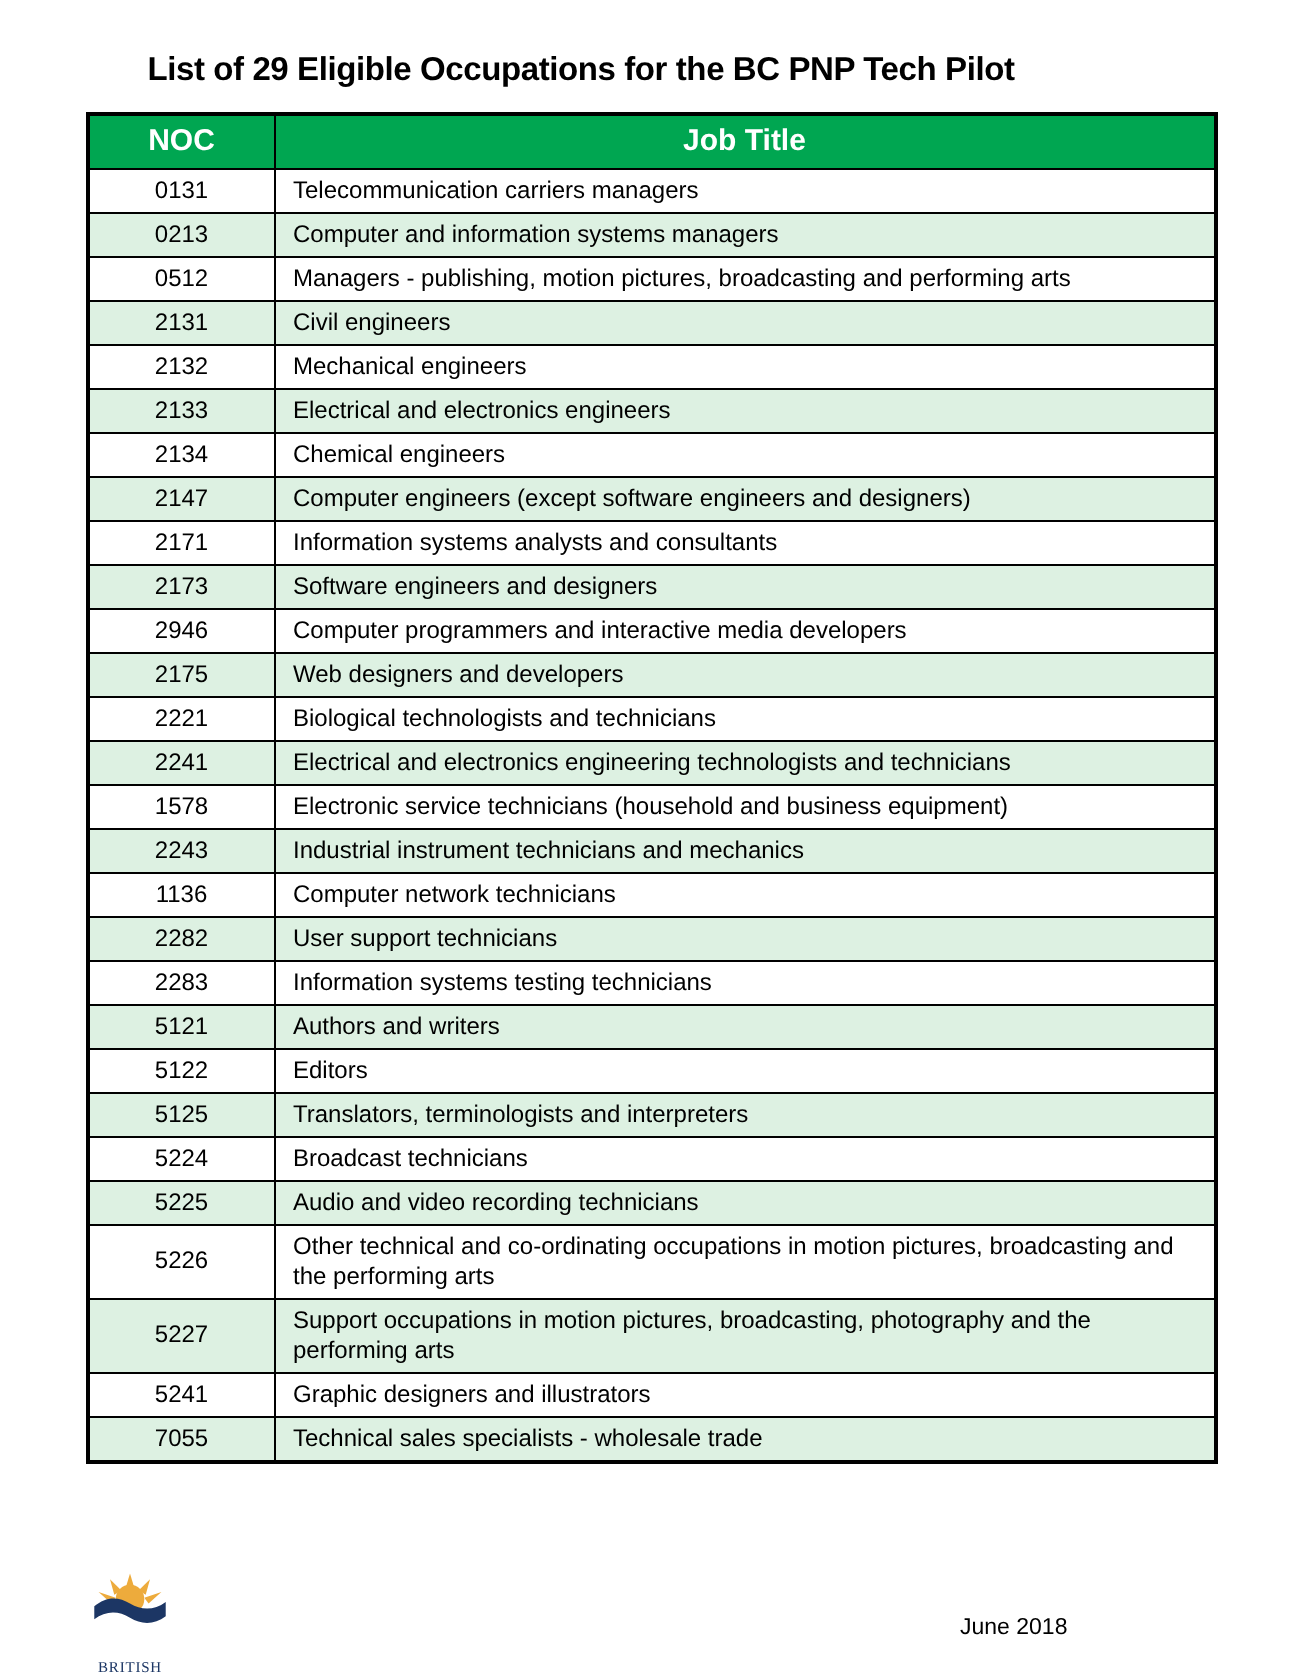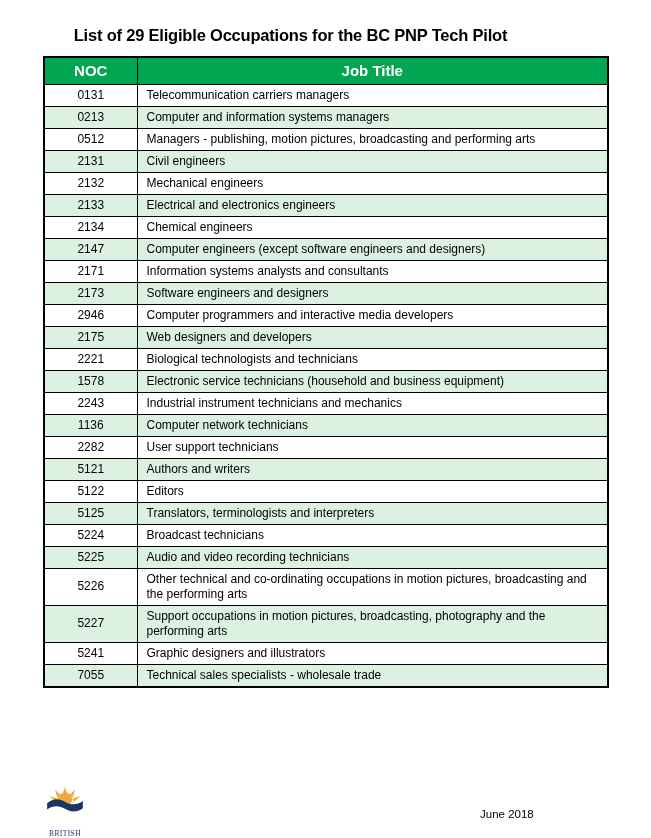--- a/index.html
+++ b/index.html
@@ -114,34 +114,42 @@
       </tr>
       <tr>
         <td class="noc-cell">2175</td>
         <td class="job-cell">Web designers and developers</td>
       </tr>
       <tr>
         <td class="noc-cell">2221</td>
         <td class="job-cell">Biological technologists and technicians</td>
       </tr>
       <tr>
+        <td class="noc-cell">2241</td>
+        <td class="job-cell">Electrical and electronics engineering technologists and technicians</td>
+      </tr>
+      <tr>
         <td class="noc-cell">1578</td>
         <td class="job-cell">Electronic service technicians (household and business equipment)</td>
       </tr>
       <tr>
         <td class="noc-cell">2243</td>
         <td class="job-cell">Industrial instrument technicians and mechanics</td>
       </tr>
       <tr>
         <td class="noc-cell">1136</td>
         <td class="job-cell">Computer network technicians</td>
       </tr>
       <tr>
         <td class="noc-cell">2282</td>
         <td class="job-cell">User support technicians</td>
+      </tr>
+      <tr>
+        <td class="noc-cell">2283</td>
+        <td class="job-cell">Information systems testing technicians</td>
       </tr>
       <tr>
         <td class="noc-cell">5121</td>
         <td class="job-cell">Authors and writers</td>
       </tr>
       <tr>
         <td class="noc-cell">5122</td>
         <td class="job-cell">Editors</td>
       </tr>
       <tr>

